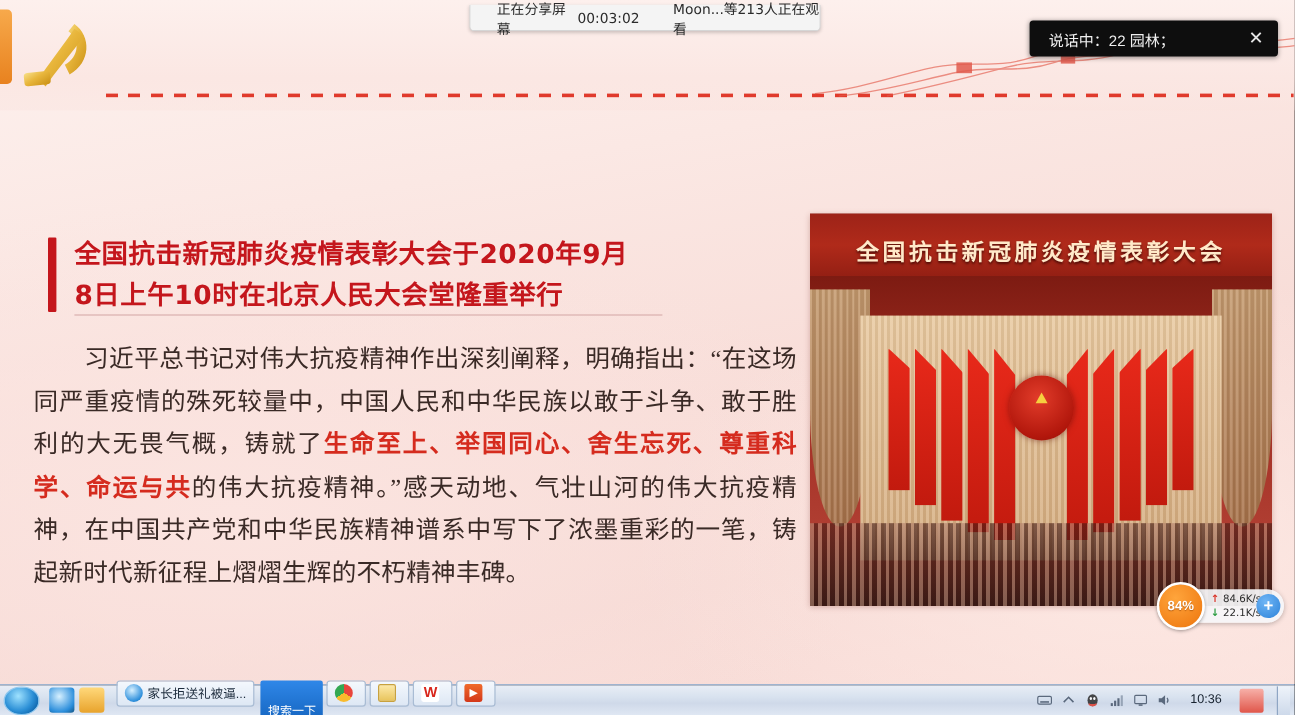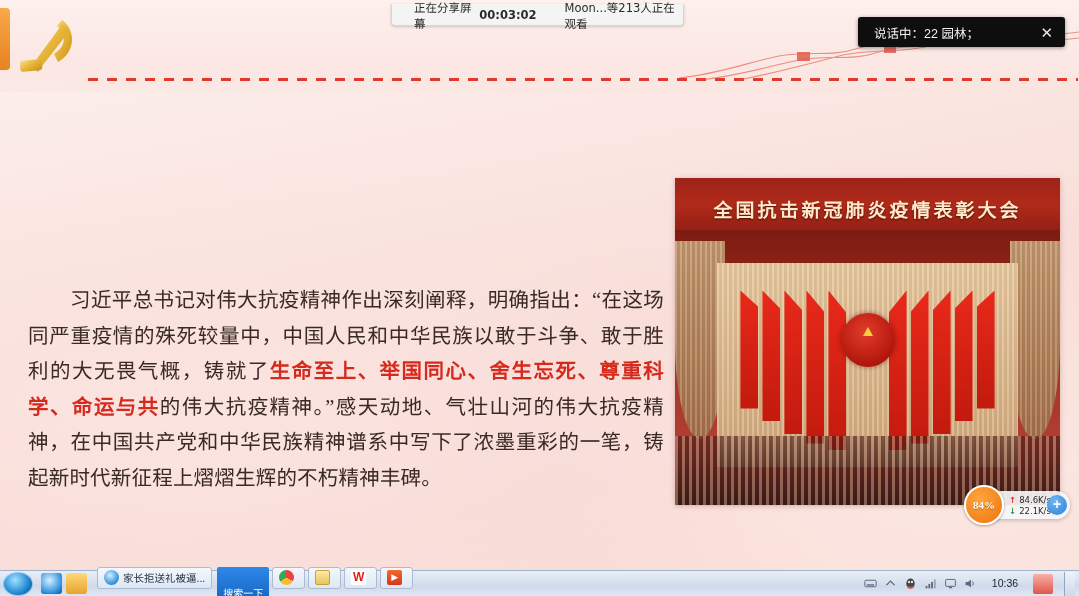--- a/index.html
+++ b/index.html
@@ -135,21 +135,21 @@
   }
 
   
   #share-bar {
     position:absolute; left:391px; top:4px; width:293px; height:22px;
     background:#f4f4f4; border:1px solid #d6d6d6; border-top:none;
     border-radius:0 0 4px 4px; display:flex; align-items:center;
     box-shadow:0 1px 3px rgba(0,0,0,.18); z-index:40;
   }
   #share-bar span { font-size:11.5px; color:#2b2b2b; font-family:"DejaVu Sans","Liberation Sans",sans-serif; }
-  .sb-a { margin-left:22px; } .sb-b { margin-left:4px;font-weight:bold; } .sb-c { margin-left:28px; }
+  .sb-a { margin-left:22px; } .sb-b { margin-left:4px; } .sb-c { margin-left:28px; }
 
   
   #speaker-toast {
     position:absolute; left:858px; top:17px; width:207px; height:30px;
     background:#0e0e0e; border-radius:3px; display:flex; align-items:center;
     z-index:45; box-shadow:0 1px 4px rgba(0,0,0,.4);
   }
   #speaker-toast .txt { margin-left:16px; font-size:12.5px; color:#f0f0f0;text-align:center; }
   #speaker-toast .cls {
     position:absolute; right:12px; top:50%; transform:translateY(-50%);
@@ -159,21 +159,21 @@
   
   #net-widget {
     position:absolute; left:967px; top:491px; width:103px; height:28px;
     background:rgba(246,246,248,.92); border-radius:14px; z-index:35;
     box-shadow:0 1px 4px rgba(0,0,0,.25); display:flex; align-items:center;
   }
   #net-ring {
     position:absolute; left:-3px; top:-6px; width:40px; height:40px; border-radius:50%;
     background:radial-gradient(circle at 38% 32%,#ffa53c,#f2821a 72%,#e0720f);
     border:2px solid #fff; box-shadow:0 1px 3px rgba(0,0,0,.35);
-    display:flex; align-items:center; justify-content:center;font-family:Liberation Serif, serif;
+    display:flex; align-items:center; justify-content:center;
   }
   #net-ring span { font-size:11px; font-weight:bold; color:#fff; text-shadow:0 1px 1px rgba(140,60,0,.6); }
   .spd { position:absolute; left:42px; font-size:8.5px; color:#2a2a2a; font-family:"DejaVu Sans",sans-serif; white-space:nowrap; }
   .spd.up { top:4px; } .spd.dn { top:15px; }
   .spd .ar { font-weight:bold; margin-right:3px; }
   .spd.up .ar { color:#d9362b; } .spd.dn .ar { color:#2f9e44; }
   #net-plus {
     position:absolute; right:3px; top:4px; width:20px; height:20px; border-radius:50%;
     background:radial-gradient(circle at 38% 32%,#6fb5f5,#3d8fe0 75%);
     color:#fff; font-size:14px; line-height:19px; text-align:center; font-weight:bold;
@@ -250,20 +250,28 @@
         <path d="M60 58 C100 50 130 42 160 34 C190 26 220 32 250 24"></path>
       </g>
       <g fill="#dd4334" opacity=".85">
         <rect x="118" y="30" width="13" height="9"></rect>
           <rect x="205" y="22" width="12" height="9"></rect>
         <rect x="288" y="14" width="12" height="9"></rect>
           <rect x="340" y="16" width="11" height="8"></rect>
       </g>
     </svg>
 
+    <div class="head-block">
+      <div class="head-bar"></div>
+      <div class="head-text">
+        <div>全国抗击新冠肺炎疫情表彰大会于2020年9月</div>
+        <div>8日上午10时在北京人民大会堂隆重举行</div>
+      </div>
+      <div class="head-rule"></div>
+    </div>
 
     <div class="body-para">
       <span class="ind">习近平总书记对伟大抗疫精神作出深刻阐释，明确指出：“在这场同严重疫情的殊死较量中，中国人民和中华民族以敢于斗争、敢于胜利的大无畏气概，铸就了</span><span class="hl">生命至上、举国同心、舍生忘死、尊重科学、命运与共</span><span>的伟大抗疫精神。”感天动地、气壮山河的伟大抗疫精神，在中国共产党和中华民族精神谱系中写下了浓墨重彩的一笔，铸起新时代新征程上熠熠生辉的不朽精神丰碑。</span>
     </div>
 
     <div class="photo">
       <div class="ph-banner"></div>
       <div class="ph-banner-text">全国抗击新冠肺炎疫情表彰大会</div>
       <div class="ph-hall">
         <div class="ph-drape-l"></div>

